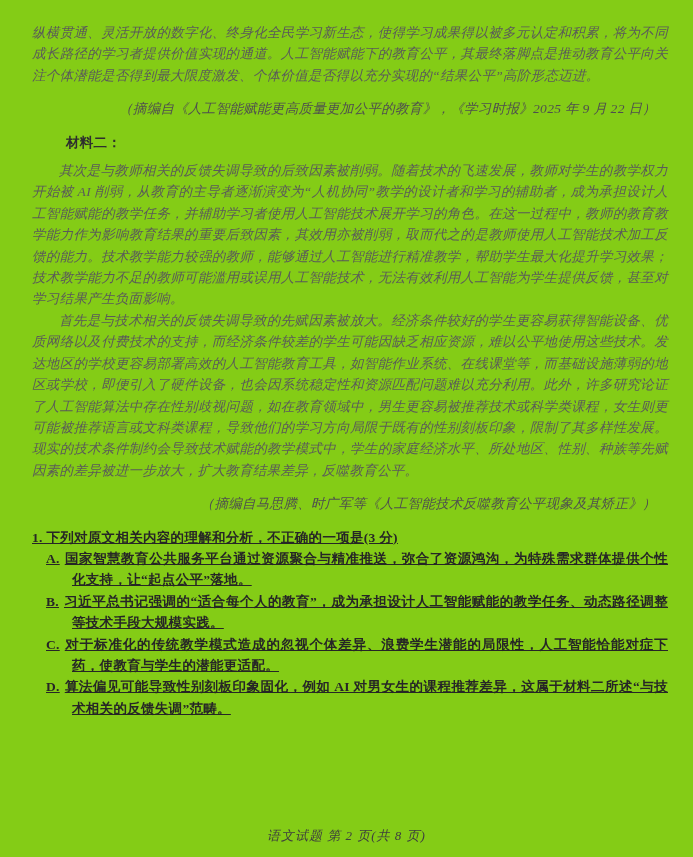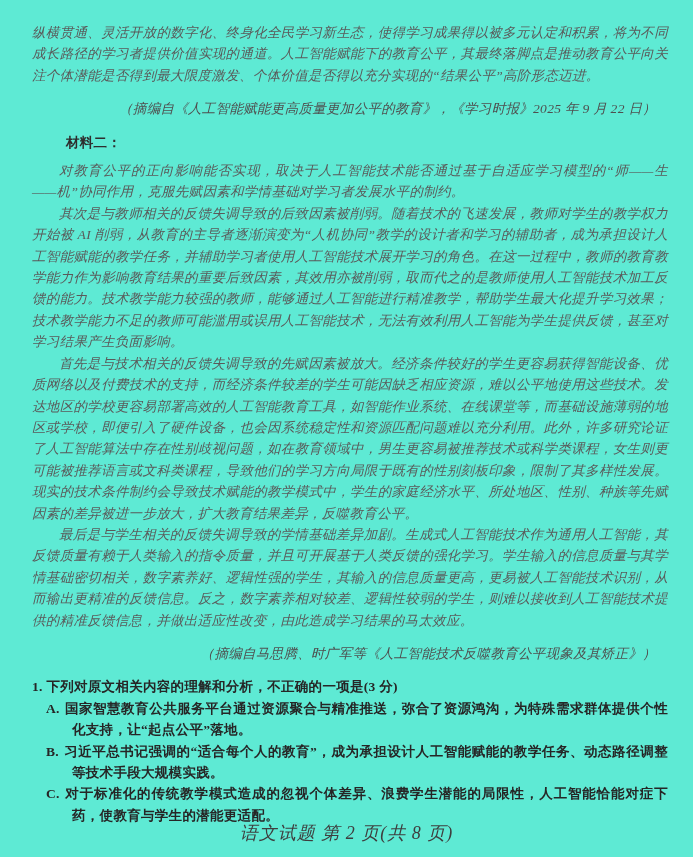--- a/index.html
+++ b/index.html
@@ -6,21 +6,21 @@
     margin: 0;
     padding: 0;
     background: #e9e9e7;
     font-family: "Liberation Serif", "DejaVu Serif", serif;
   }
   .page {
     position: relative;
     width: 693px;
     height: 857px;
     margin: 0 auto;
-    background: #5eead4;
+    background: #84cc16;
     box-sizing: border-box;
     padding: 22px 26px 0 32px;
     color: #3c3c3c;
     overflow: hidden;
   }
   .textcol {
     width: 636px;
     font-size: 13.5px;
     line-height: 21.4px;
     text-align: justify;
@@ -50,74 +50,76 @@
     text-indent: 2em;
     font-weight: bold;
     font-style: normal;
     color: #2e2e2e;
   }
   
   .question-block {
     margin-top: 12px;
     color: #262626;
     font-weight: 600;
+    text-decoration: underline;
   }
   .q-stem {
     margin: 0;
     text-indent: 0;
   }
   .option {
     margin: 0 0 0 14px;
     padding-left: 26px;
     text-indent: -26px;
   }
   .opt-label {
     margin-right: 5px;
   }
   .footer {
     position: absolute;
     left: 0;
     bottom: 12px;
     width: 100%;
     text-align: center;
-    font-size: 18px;
+    font-size: 13px;
     color: #3e3e3e;
     font-style: italic;
     letter-spacing: 1px;
   }
 </style>
 </head>
 <body>
 
 <div class="page">
   <div class="textcol">
 
     <p class="noindent kai">纵横贯通、灵活开放的数字化、终身化全民学习新生态，使得学习成果得以被多元认定和积累，将为不同成长路径的学习者提供价值实现的通道。人工智能赋能下的教育公平，其最终落脚点是推动教育公平向关注个体潜能是否得到最大限度激发、个体价值是否得以充分实现的“结果公平”高阶形态迈进。</p>
     <p class="citation">（摘编自《人工智能赋能更高质量更加公平的教育》，《学习时报》2025 年 9 月 22 日）</p>
 
     <p class="m2-label">材料二：</p>
 
-    <p class="para kai">对教育公平的正向影响能否实现，取决于人工智能技术能否通过基于自适应学习模型的“师——生——机”协同作用，克服先赋因素和学情基础对学习者发展水平的制约。</p>
     <p class="para kai">其次是与教师相关的反馈失调导致的后致因素被削弱。随着技术的飞速发展，教师对学生的教学权力开始被 AI 削弱，从教育的主导者逐渐演变为“人机协同”教学的设计者和学习的辅助者，成为承担设计人工智能赋能的教学任务，并辅助学习者使用人工智能技术展开学习的角色。在这一过程中，教师的教育教学能力作为影响教育结果的重要后致因素，其效用亦被削弱，取而代之的是教师使用人工智能技术加工反馈的能力。技术教学能力较强的教师，能够通过人工智能进行精准教学，帮助学生最大化提升学习效果；技术教学能力不足的教师可能滥用或误用人工智能技术，无法有效利用人工智能为学生提供反馈，甚至对学习结果产生负面影响。</p>
     <p class="para kai">首先是与技术相关的反馈失调导致的先赋因素被放大。经济条件较好的学生更容易获得智能设备、优质网络以及付费技术的支持，而经济条件较差的学生可能因缺乏相应资源，难以公平地使用这些技术。发达地区的学校更容易部署高效的人工智能教育工具，如智能作业系统、在线课堂等，而基础设施薄弱的地区或学校，即便引入了硬件设备，也会因系统稳定性和资源匹配问题难以充分利用。此外，许多研究论证了人工智能算法中存在性别歧视问题，如在教育领域中，男生更容易被推荐技术或科学类课程，女生则更可能被推荐语言或文科类课程，导致他们的学习方向局限于既有的性别刻板印象，限制了其多样性发展。现实的技术条件制约会导致技术赋能的教学模式中，学生的家庭经济水平、所处地区、性别、种族等先赋因素的差异被进一步放大，扩大教育结果差异，反噬教育公平。</p>
-    <p class="para kai">最后是与学生相关的反馈失调导致的学情基础差异加剧。生成式人工智能技术作为通用人工智能，其反馈质量有赖于人类输入的指令质量，并且可开展基于人类反馈的强化学习。学生输入的信息质量与其学情基础密切相关，数字素养好、逻辑性强的学生，其输入的信息质量更高，更易被人工智能技术识别，从而输出更精准的反馈信息。反之，数字素养相对较差、逻辑性较弱的学生，则难以接收到人工智能技术提供的精准反馈信息，并做出适应性改变，由此造成学习结果的马太效应。</p>
     <p class="citation">（摘编自马思腾、时广军等《人工智能技术反噬教育公平现象及其矫正》）</p>
 
     <div class="question-block">
       <p class="q-stem">1. 下列对原文相关内容的理解和分析，不正确的一项是(3 分)</p>
 
       <div class="option">
         <span class="opt-label">A.</span><span>国家智慧教育公共服务平台通过资源聚合与精准推送，弥合了资源鸿沟，为特殊需求群体提供个性化支持，让“起点公平”落地。</span>
       </div>
 
       <div class="option">
         <span class="opt-label">B.</span><span>习近平总书记强调的“适合每个人的教育”，成为承担设计人工智能赋能的教学任务、动态路径调整等技术手段大规模实践。</span>
       </div>
 
       <div class="option">
         <span class="opt-label">C.</span><span>对于标准化的传统教学模式造成的忽视个体差异、浪费学生潜能的局限性，人工智能恰能对症下药，使教育与学生的潜能更适配。</span>
       </div>
 
+      <div class="option">
+        <span class="opt-label">D.</span><span>算法偏见可能导致性别刻板印象固化，例如 AI 对男女生的课程推荐差异，这属于材料二所述“与技术相关的反馈失调”范畴。</span>
+      </div>
     </div>
   </div>
 
   <div class="footer">语文试题 第 2 页(共 8 页)</div>
 </div>
 
 </body></html>

